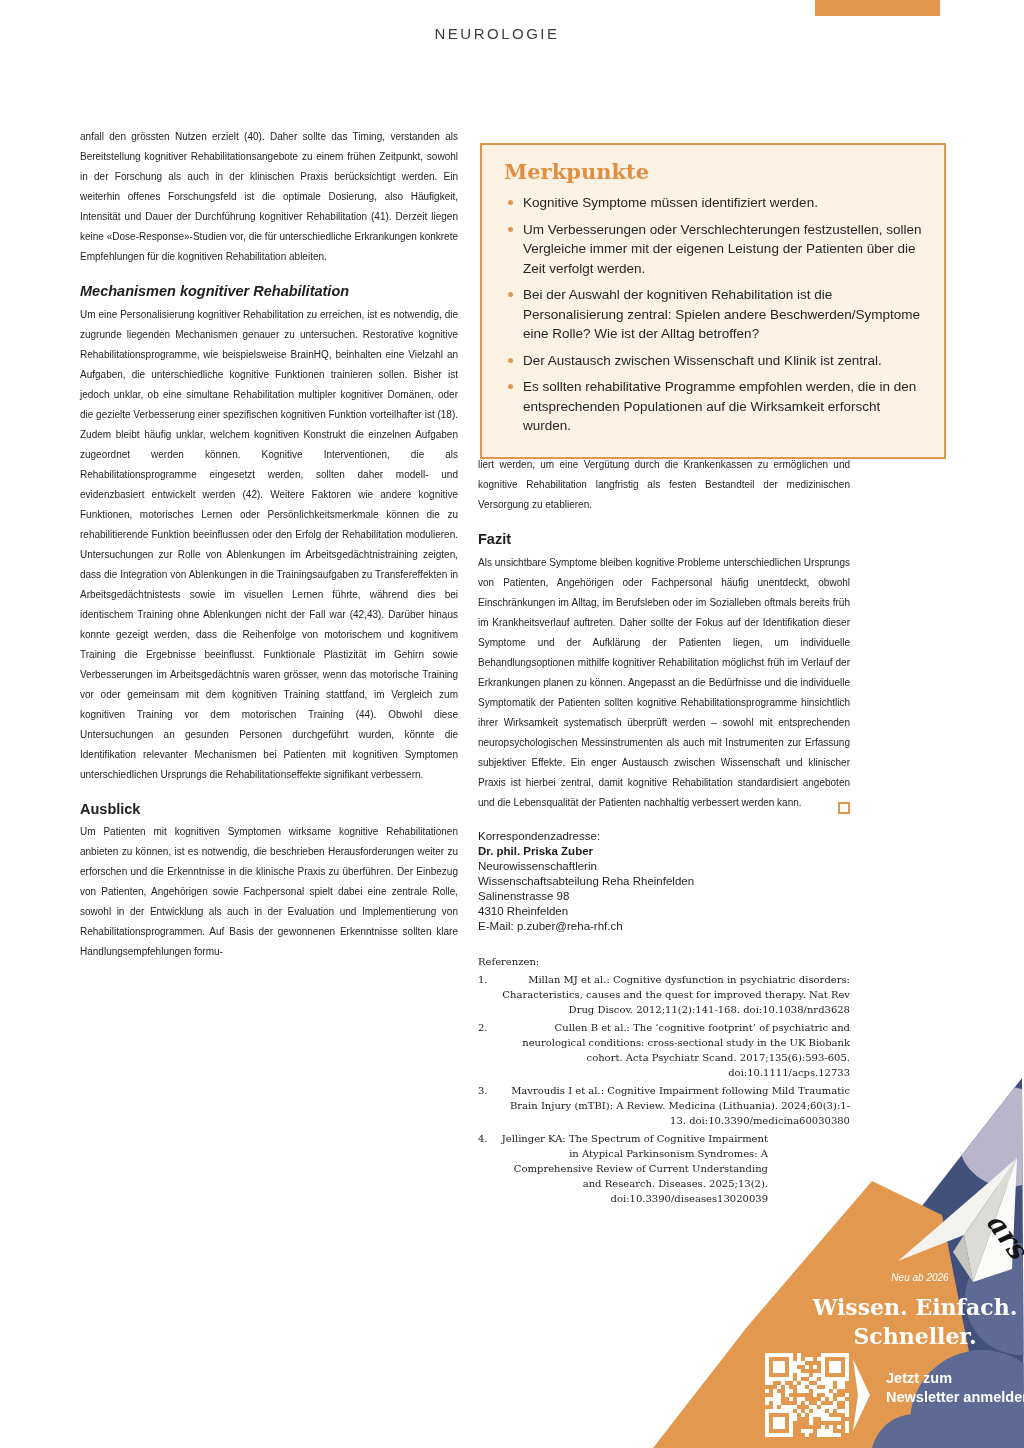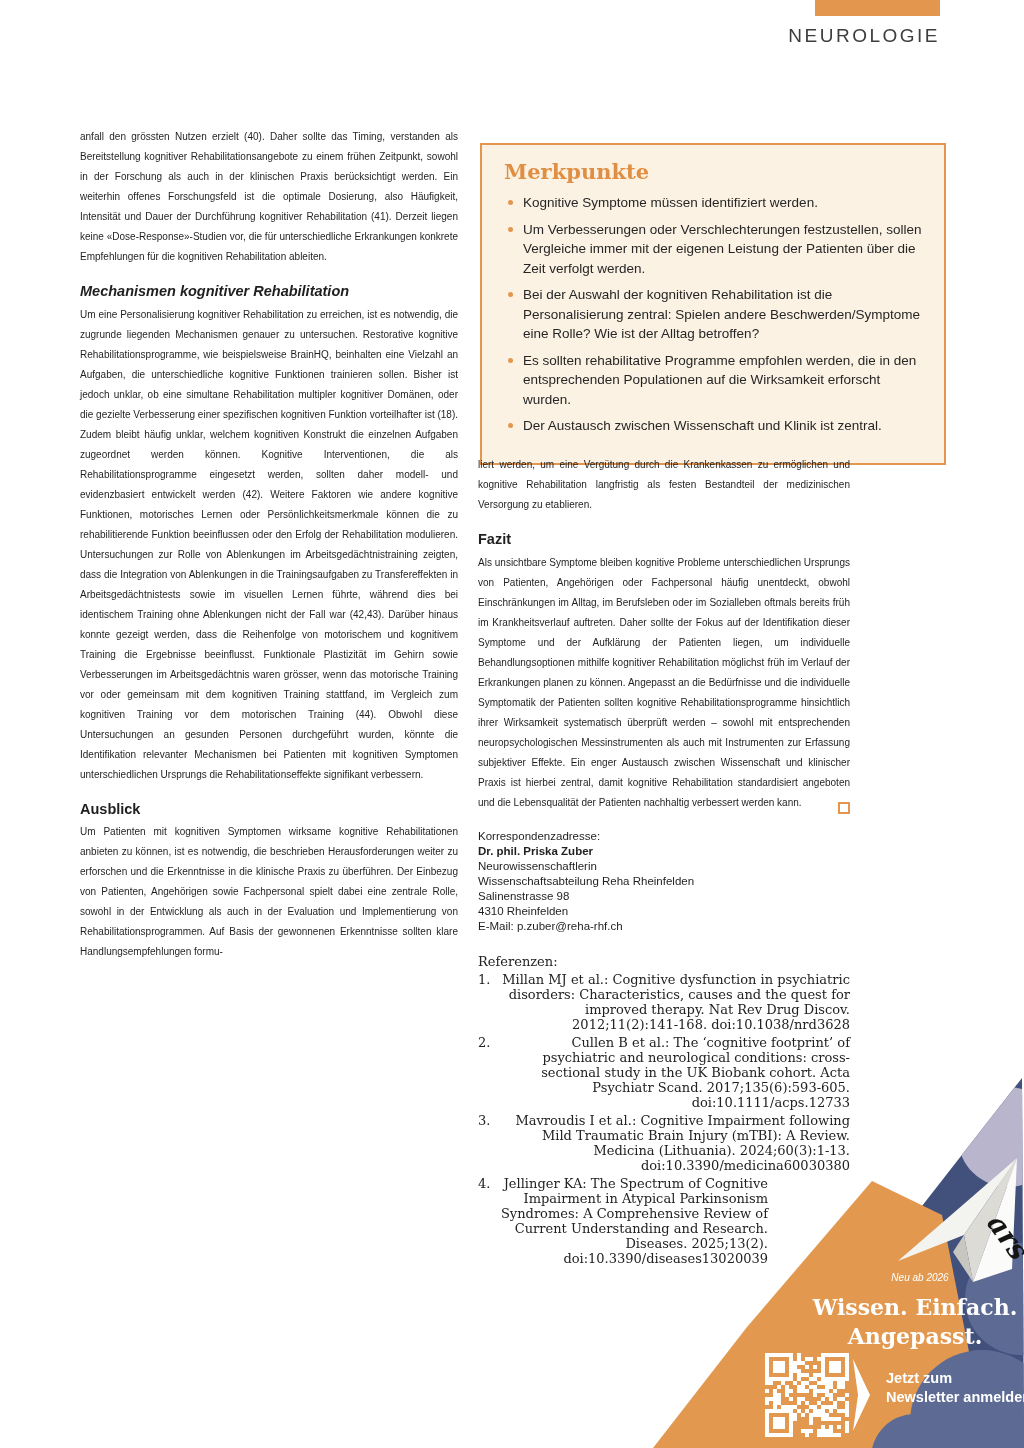--- a/index.html
+++ b/index.html
@@ -1,44 +1,44 @@
 <!DOCTYPE html>
 <html><head>
 <meta charset="utf-8">
 <style>
   html,body{margin:0;padding:0;background:#ffffff;}
   .page{position:relative;width:1024px;height:1448px;background:#ffffff;overflow:hidden;
         font-family:"Liberation Sans",sans-serif;color:#1f1f1f;}
   .topbar{position:absolute;left:815px;top:0;width:125px;height:16px;background:#E2964E;}
-  .section-label{position:absolute;top:25px;left:0;width:940px;text-align:right;
-        font-size:19px;letter-spacing:2.5px;color:#3d3d3d;}
+  .section-label{position:absolute;top:25px;left:0;width:940px;text-align:center;
+        font-size:15px;letter-spacing:2.5px;color:#3d3d3d;padding-left:27px;}
   
   .col-left{position:absolute;left:80px;top:127px;width:378px;}
   .col-right{position:absolute;left:478px;top:455px;width:372px;}
   p.body{font-size:10px;line-height:20px;text-align:justify;margin:0 0 14px 0;}
   .subhead{font-size:14.5px;line-height:21.5px;font-weight:bold;margin:6px 0 2px 0;}
   .subhead.italic{font-style:italic;}
   
   .merkbox{position:absolute;left:480px;top:143px;width:466px;box-sizing:border-box;
-        border:2px solid #E2964E;background:#FBF2E4;padding:14px 22px 20px 22px;}
+        border:2px solid #E2964E;background:#FBF2E4;padding:14px 22px 14px 22px;}
   .merk-title{font-family:"DejaVu Serif","Liberation Serif",serif;font-weight:bold;
         font-size:21px;color:#E08F42;margin-bottom:9px;}
   .merk-item{display:flex;font-size:13.5px;line-height:19.5px;margin-bottom:7px;color:#262626;}
   .merk-dot{width:5px;height:5px;border-radius:50%;background:#E2964E;flex:none;
         margin:7px 10px 0 4px;}
   
   .endmark{display:inline-block;width:8px;height:8px;border:2px solid #E2964E;
         float:right;margin-top:9px;}
   
   .address{font-size:11.5px;line-height:15px;margin-top:16px;}
   .address div{margin:0;}
   .bold{font-weight:bold;}
   
   .refs{margin-top:20px;font-family:"DejaVu Serif","Liberation Serif",serif;
-        font-size:13px;line-height:15px;color:#222;}
+        font-size:10px;line-height:15px;color:#222;}
   .refs-label{margin-bottom:3px;}
   .ref-row{display:flex;margin-bottom:3px;}
   .ref-num{width:22px;flex:none;}
   .ref-text{flex:1;text-align:right;}
   .ref-row.narrow .ref-text{max-width:268px;}
   
   .banner{position:absolute;left:620px;top:1075px;width:404px;height:373px;}
   .banner svg.bg{position:absolute;left:0;top:0;}
   .banner-teaser{position:absolute;left:205px;top:197px;width:190px;text-align:center;
         font-style:italic;font-size:10px;color:#ffffff;}
@@ -75,25 +75,25 @@
     <div class="merk-item">
       <span class="merk-dot"></span>
       <span>Um Verbesserungen oder Verschlechterungen festzustellen, sollen Vergleiche immer mit der eigenen Leistung der Patienten über die Zeit verfolgt werden.</span>
     </div>
     <div class="merk-item">
       <span class="merk-dot"></span>
       <span>Bei der Auswahl der kognitiven Rehabilitation ist die Personalisierung zentral: Spielen andere Beschwerden/Symptome eine Rolle? Wie ist der Alltag betroffen?</span>
     </div>
     <div class="merk-item">
       <span class="merk-dot"></span>
+      <span>Der Austausch zwischen Wissenschaft und Klinik ist zentral.</span>
+    </div>
+    <div class="merk-item">
+      <span class="merk-dot"></span>
       <span>Es sollten rehabilitative Programme empfohlen werden, die in den entsprechenden Populationen auf die Wirksamkeit erforscht wurden.</span>
-    </div>
-    <div class="merk-item">
-      <span class="merk-dot"></span>
-      <span>Der Austausch zwischen Wissenschaft und Klinik ist zentral.</span>
     </div>
   </div>
 
   <div class="col-right">
     <p class="body">liert werden, um eine Vergütung durch die Krankenkassen zu ermöglichen und kognitive Rehabilitation langfristig als festen Bestandteil der medizinischen Versorgung zu etablieren.</p>
     <div class="subhead">Fazit</div>
     <p class="body"><span>Als unsichtbare Symptome bleiben kognitive Probleme unterschiedlichen Ursprungs von Patienten, Angehörigen oder Fachpersonal häufig unentdeckt, obwohl Einschränkungen im Alltag, im Berufsleben oder im Sozialleben oftmals bereits früh im Krankheitsverlauf auftreten. Daher sollte der Fokus auf der Identifikation dieser Symptome und der Aufklärung der Patienten liegen, um individuelle Behandlungsoptionen mithilfe kognitiver Rehabilitation möglichst früh im Verlauf der Erkrankungen planen zu können. Angepasst an die Bedürfnisse und die individuelle Symptomatik der Patienten sollten kognitive Rehabilitationsprogramme hinsichtlich ihrer Wirksamkeit systematisch überprüft werden – sowohl mit entsprechenden neuropsychologischen Messinstrumenten als auch mit Instrumenten zur Erfassung subjektiver Effekte. Ein enger Austausch zwischen Wissenschaft und klinischer Praxis ist hierbei zentral, damit kognitive Rehabilitation standardisiert angeboten und die Lebensqualität der Patienten nachhaltig verbessert werden kann.</span><span class="endmark"></span></p>
 
     <div class="address">
       <div>Korrespondenzadresse:</div>
@@ -153,21 +153,21 @@
         <polygon points="397,83 344,160 353,207" fill="#dcdbd6"></polygon>
         <polygon points="344,160 353,207 333,177" fill="#c7c6c0"></polygon>
         <polygon points="397,83 353,207 392,194" fill="#fbfbf9"></polygon>
         <text transform="translate(366,148) rotate(54)" font-family="DejaVu Serif, serif" font-style="italic" font-weight="bold" font-size="28" fill="#151515">ars</text>
       </g>
     </svg>
 
     <div class="banner-teaser">Neu ab 2026</div>
     <div class="banner-headline">
       <div>Wissen. Einfach.</div>
-      <div>Angepasst.</div>
+      <div>Schneller.</div>
     </div>
 
     <svg id="qr" class="banner-qr" width="84" height="84" viewBox="0 0 84 84">
         <rect x="32" y="0" width="4" height="4" fill="#fff"></rect>
         <rect x="32" y="4" width="4" height="4" fill="#fff"></rect>
         <rect x="40" y="4" width="4" height="4" fill="#fff"></rect>
         <rect x="44" y="4" width="4" height="4" fill="#fff"></rect>
         <rect x="52" y="4" width="4" height="4" fill="#fff"></rect>
         <rect x="28" y="8" width="4" height="4" fill="#fff"></rect>
         <rect x="32" y="8" width="4" height="4" fill="#fff"></rect>

